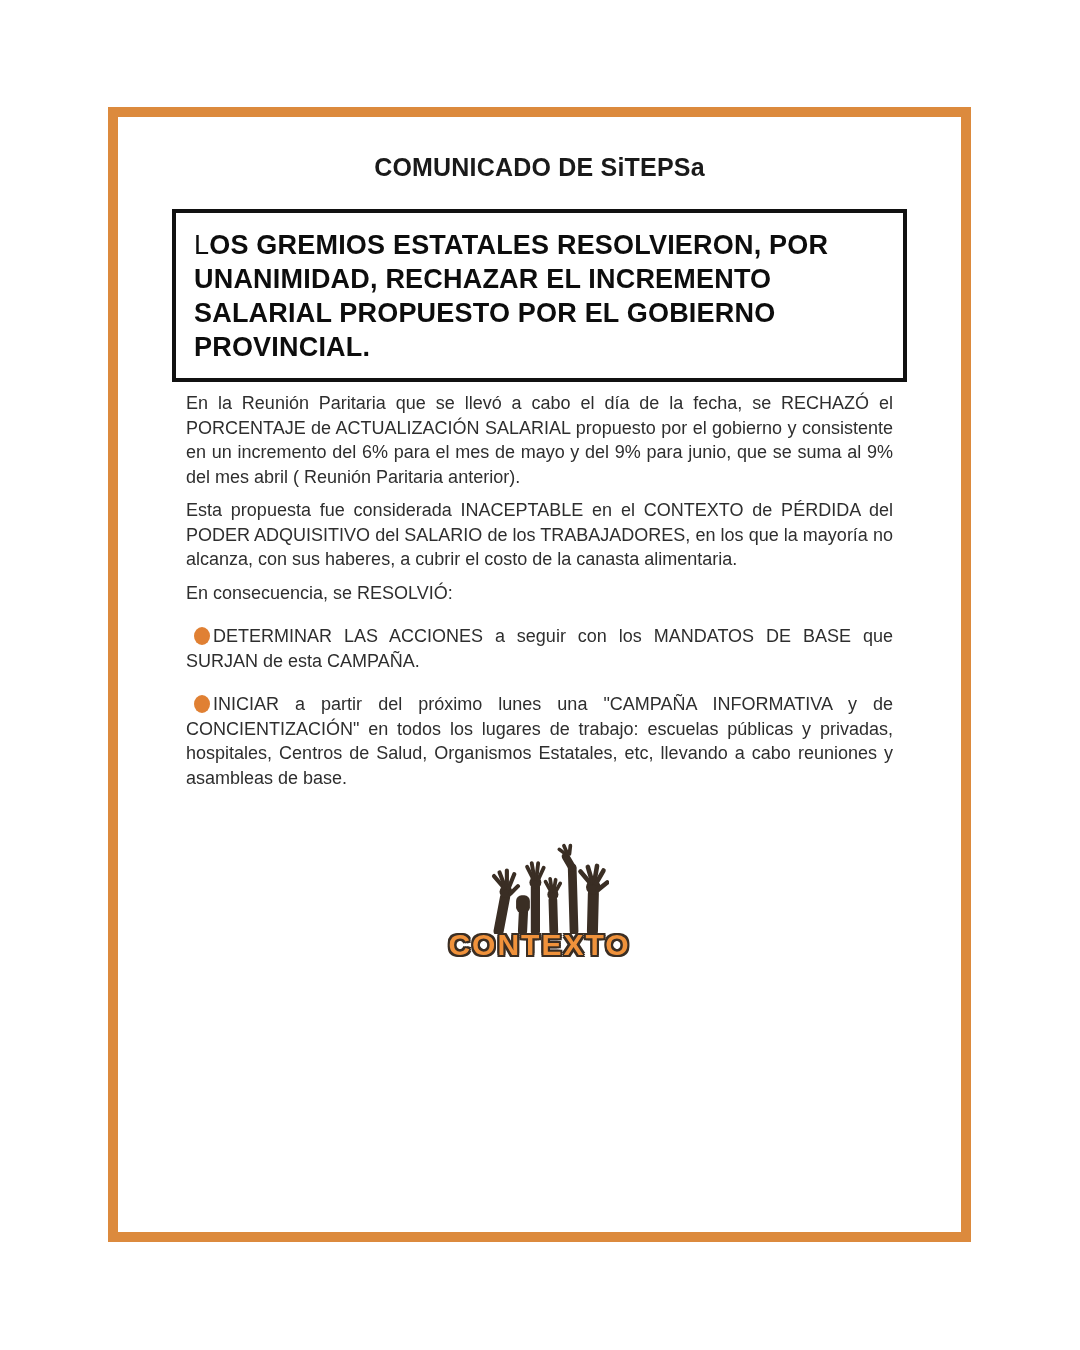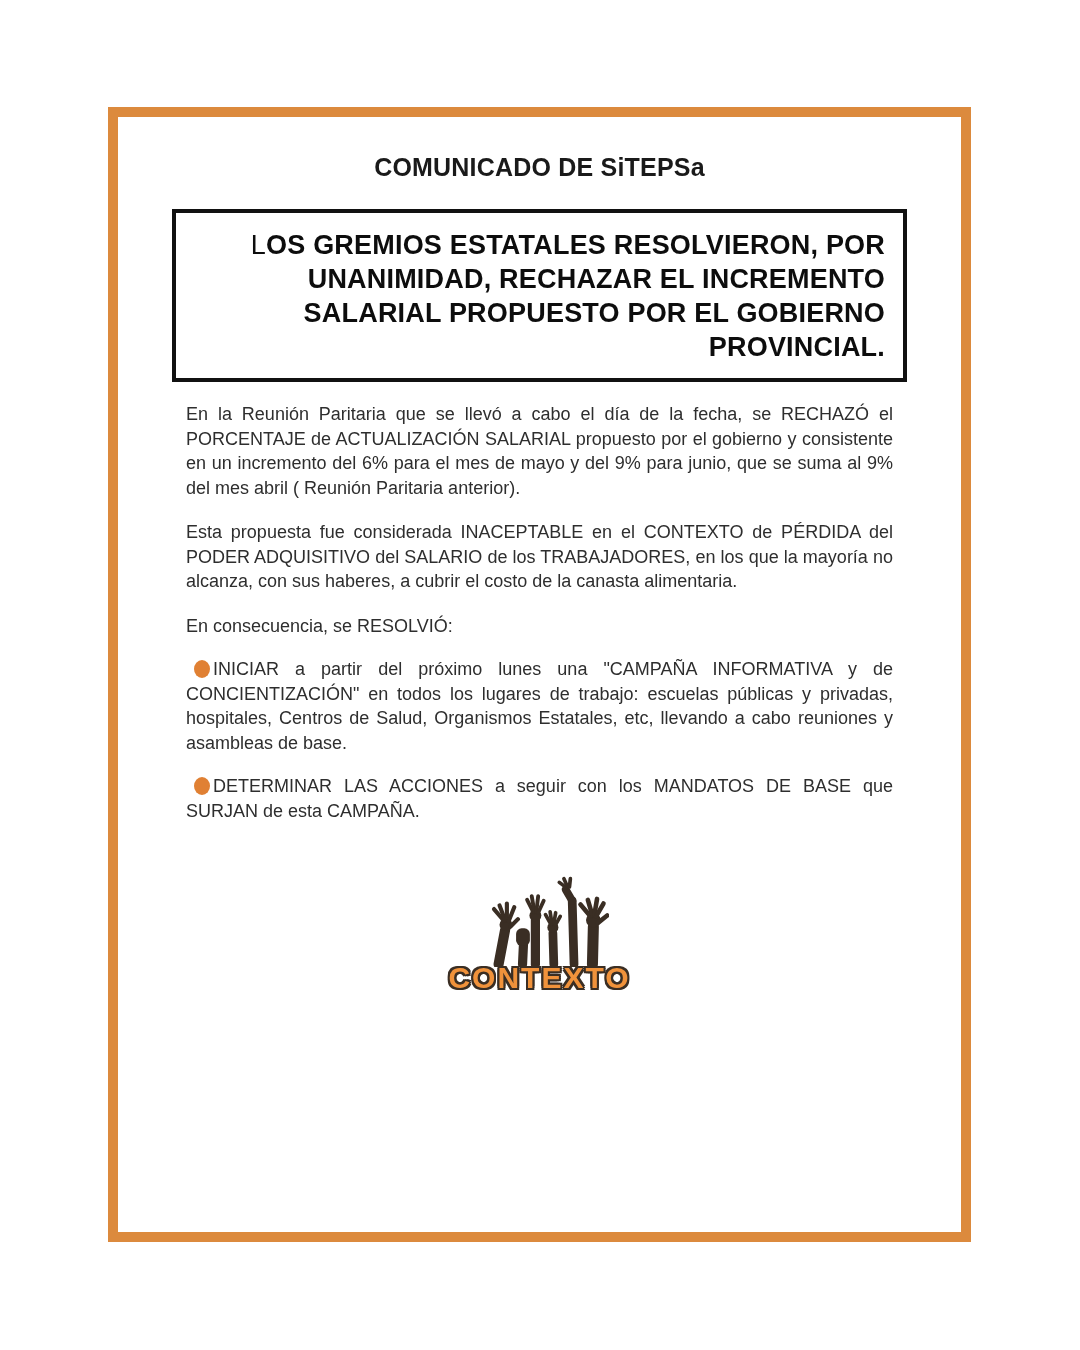--- a/index.html
+++ b/index.html
@@ -37,30 +37,30 @@
     font-size:25px;
     line-height:34px;
     font-weight:bold;
     color:#1a1a1a;
     letter-spacing:0.2px;
   }
   .headline-box{
     margin:25px -14px 0;
     border:4px solid var(--box-border);
     padding:15px 18px 14px;
-    text-align:right;
+    text-align:left;
     font-size:27px;
     line-height:34px;
     font-weight:bold;
     color:var(--headline-text);
     letter-spacing:0.2px;
   }
   .headline-light{font-weight:400;}
   .body-par{
-    margin-top:20px;
+    margin-top:9px;
     font-size:18px;
     line-height:24.5px;
     text-align:justify;
     color:var(--text);
   }
   .body-par.first{}
   .bullet-par{
     margin-top:19px;
     font-size:18px;
     line-height:24.5px;
@@ -107,23 +107,23 @@
       <div class="headline-box"><span class="headline-light">L</span><span>OS GREMIOS ESTATALES RESOLVIERON, POR UNANIMIDAD, RECHAZAR EL INCREMENTO SALARIAL PROPUESTO POR EL GOBIERNO PROVINCIAL.</span></div>
 
       <p class="body-par first">En la Reunión Paritaria que se llevó a cabo el día de la fecha, se RECHAZÓ el PORCENTAJE de ACTUALIZACIÓN SALARIAL propuesto por el gobierno y consistente en un incremento del 6% para el mes de mayo y del 9% para junio, que se suma al 9% del mes abril ( Reunión Paritaria anterior).</p>
 
       <p class="body-par">Esta propuesta fue considerada INACEPTABLE en el CONTEXTO de PÉRDIDA del PODER ADQUISITIVO del SALARIO de los TRABAJADORES, en los que la mayoría no alcanza, con sus haberes, a cubrir el costo de la canasta alimentaria.</p>
 
       <p class="body-par">En consecuencia, se RESOLVIÓ:</p>
 
 
 
+      <p class="bullet-par"><span class="bullet"></span><span>DETERMINAR LAS ACCIONES a seguir con los MANDATOS DE BASE que SURJAN de esta CAMPAÑA.</span></p>
+
       <p class="bullet-par"><span class="bullet"></span><span>INICIAR a partir del próximo lunes una "CAMPAÑA INFORMATIVA y de CONCIENTIZACIÓN" en todos los lugares de trabajo: escuelas públicas y privadas, hospitales, Centros de Salud, Organismos Estatales, etc, llevando a cabo reuniones y asambleas de base.</span></p>
-
-      <p class="bullet-par"><span class="bullet"></span><span>DETERMINAR LAS ACCIONES a seguir con los MANDATOS DE BASE que SURJAN de esta CAMPAÑA.</span></p>
 
       <div class="logo">
         <svg class="logo-hands" viewBox="0 0 150 100" width="138" height="92" aria-hidden="true">
           <g stroke="#3A2E24" fill="#3A2E24" stroke-linecap="round">
 
             <line x1="30" y1="97" x2="37" y2="60" stroke-width="11"></line>
             <circle cx="38" cy="54" r="7" stroke="none"></circle>
             <line x1="36" y1="50" x2="25" y2="37" stroke-width="4.5"></line>
             <line x1="37" y1="49" x2="31" y2="33" stroke-width="4.5"></line>
             <line x1="39" y1="49" x2="39" y2="31" stroke-width="4.5"></line>

